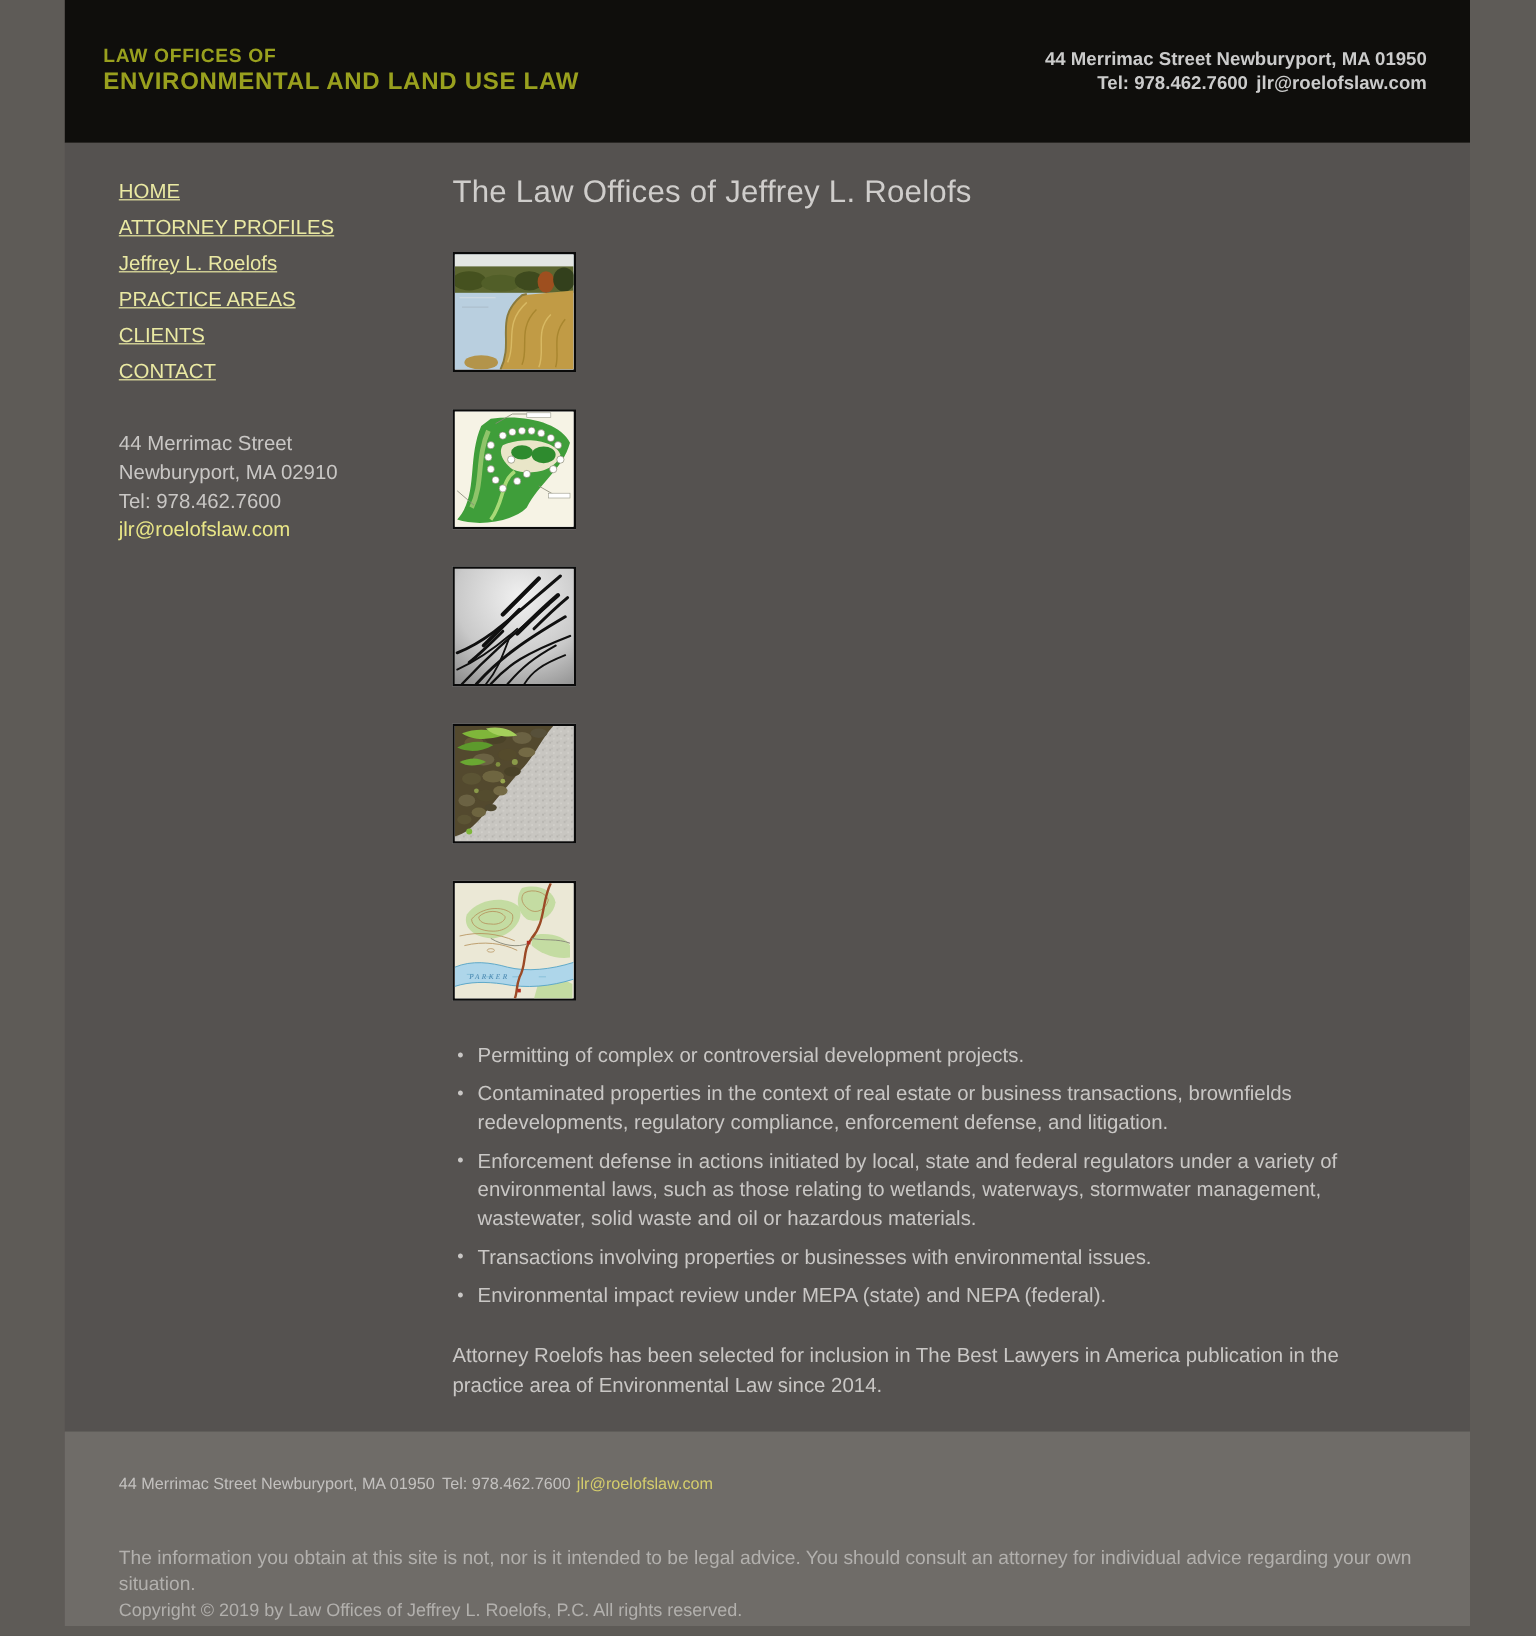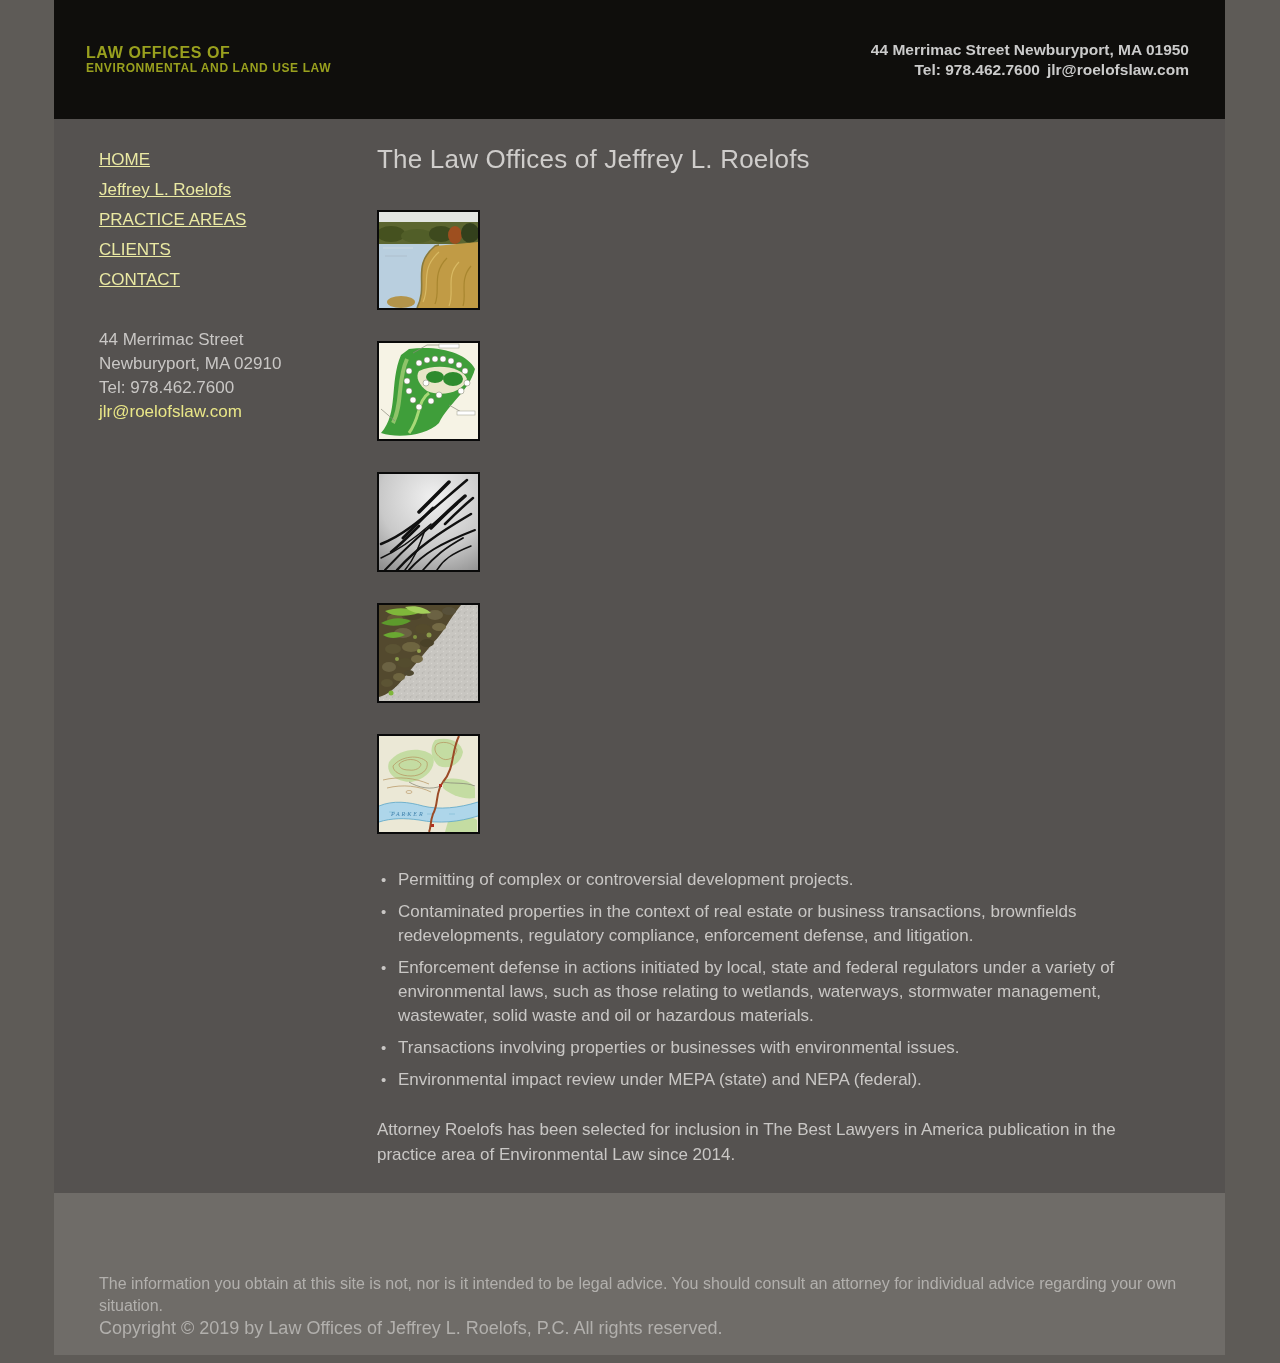--- a/index.html
+++ b/index.html
@@ -16,21 +16,21 @@
 
   
   .site-header {
     background:#0f0e0c; height:119px;
     display:flex; justify-content:space-between; align-items:center;
     padding:0 36px 0 32px;
   }
   .logo { line-height:1.12; }
   .logo-line1 { color:#99a01e; font-size:16px; font-weight:bold; letter-spacing:0.6px; }
   .logo-line2 { color:#a7aa16; font-size:28px; font-weight:bold; letter-spacing:0.4px; }
-  .logo-line3 { color:#99a01e; font-size:12px; font-weight:bold; letter-spacing:0.6px; }
+  .logo-line3 { color:#99a01e; font-size:20px; font-weight:bold; letter-spacing:0.6px; }
   .header-contact {
     text-align:right; color:#cbcbcb; font-weight:bold;
     font-size:15.5px; line-height:1.25;
   }
   .header-contact .tel-row span { margin-left:7px; }
   .header-contact a { color:#cbcbcb; }
 
   
   .content { background:#555250; min-height:1074px; display:flex; }
 
@@ -62,21 +62,21 @@
     color:#c9c7c5; font-size:15px;
   }
   .closing { margin-top:25px; width:768px; color:#c9c7c5; font-size:17px; line-height:25px; }
 
   
   .site-footer { background:#6f6c68; height:162px; padding:36px 45px 0 45px; }
   .footer-line1 { color:#c3c1bf; font-size:13.5px; }
   .footer-line1 .sep { margin-left:6px; }
   .footer-line1 a { color:#d5cd6c; margin-left:5px; }
   .footer-disclaimer { margin-top:44px; color:#b2b0ad; font-size:16px; line-height:22px; }
-  .footer-copyright { color:#b2b0ad; font-size:18px; line-height:22px; }
+  .footer-copyright { color:#b2b0ad; font-size:15px; line-height:22px; }
 </style>
 </head>
 <body>
 
 <div class="page">
 
   <header class="site-header">
     <div class="logo">
       <div class="logo-line1">LAW OFFICES OF</div>
       <div class="logo-line3">ENVIRONMENTAL AND LAND USE LAW</div>
@@ -87,20 +87,21 @@
         <span>Tel: 978.462.7600</span><span><a href="#">jlr@roelofslaw.com</a></span>
       </div>
     </div>
   </header>
 
   <div class="content">
 
     <aside class="sidebar">
       <nav class="nav">
         <a href="#">HOME</a>
+        <a href="#">ATTORNEY PROFILES</a>
         <a href="#">Jeffrey L. Roelofs</a>
         <a href="#">PRACTICE AREAS</a>
         <a href="#">CLIENTS</a>
         <a href="#">CONTACT</a>
       </nav>
       <div class="sidebar-contact">
         <div>44 Merrimac Street</div>
         <div>Newburyport, MA 02910</div>
         <div>Tel: 978.462.7600</div>
         <div><a href="#">jlr@roelofslaw.com</a></div>
@@ -282,17 +283,20 @@
         <li>Enforcement defense in actions initiated by local, state and federal regulators under a variety of environmental laws, such as those relating to wetlands, waterways, stormwater management, wastewater, solid waste and oil or hazardous materials.</li>
         <li>Transactions involving properties or businesses with environmental issues.</li>
         <li>Environmental impact review under MEPA (state) and NEPA (federal).</li>
       </ul>
 
       <p class="closing">Attorney Roelofs has been selected for inclusion in The Best Lawyers in America publication in the practice area of Environmental Law since 2014.</p>
     </main>
   </div>
 
   <footer class="site-footer">
+    <div class="footer-line1">
+      <span>44 Merrimac Street Newburyport, MA 01950</span><span class="sep">Tel: 978.462.7600</span><a href="#">jlr@roelofslaw.com</a>
+    </div>
     <div class="footer-disclaimer">The information you obtain at this site is not, nor is it intended to be legal advice. You should consult an attorney for individual advice regarding your own situation.</div>
     <div class="footer-copyright">Copyright © 2019 by Law Offices of Jeffrey L. Roelofs, P.C. All rights reserved.</div>
   </footer>
 
 </div>
 
 </body></html>

